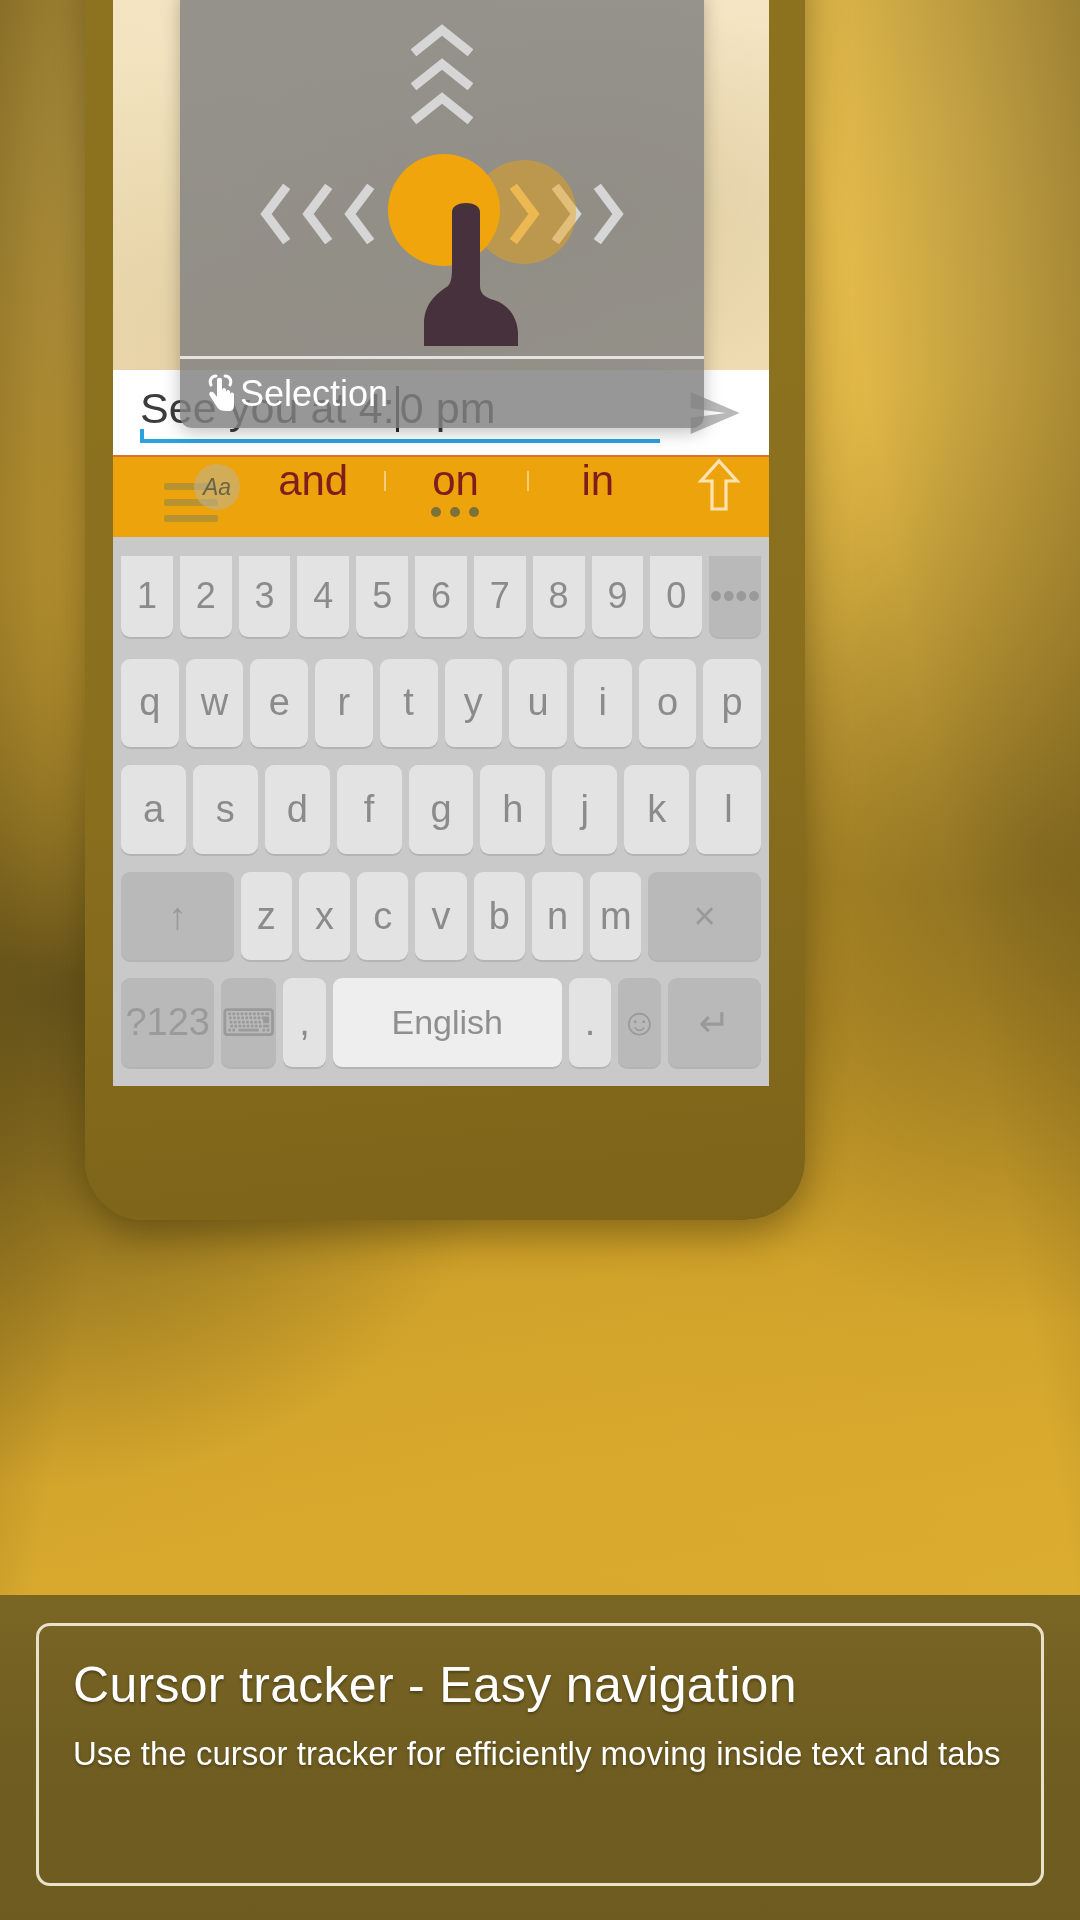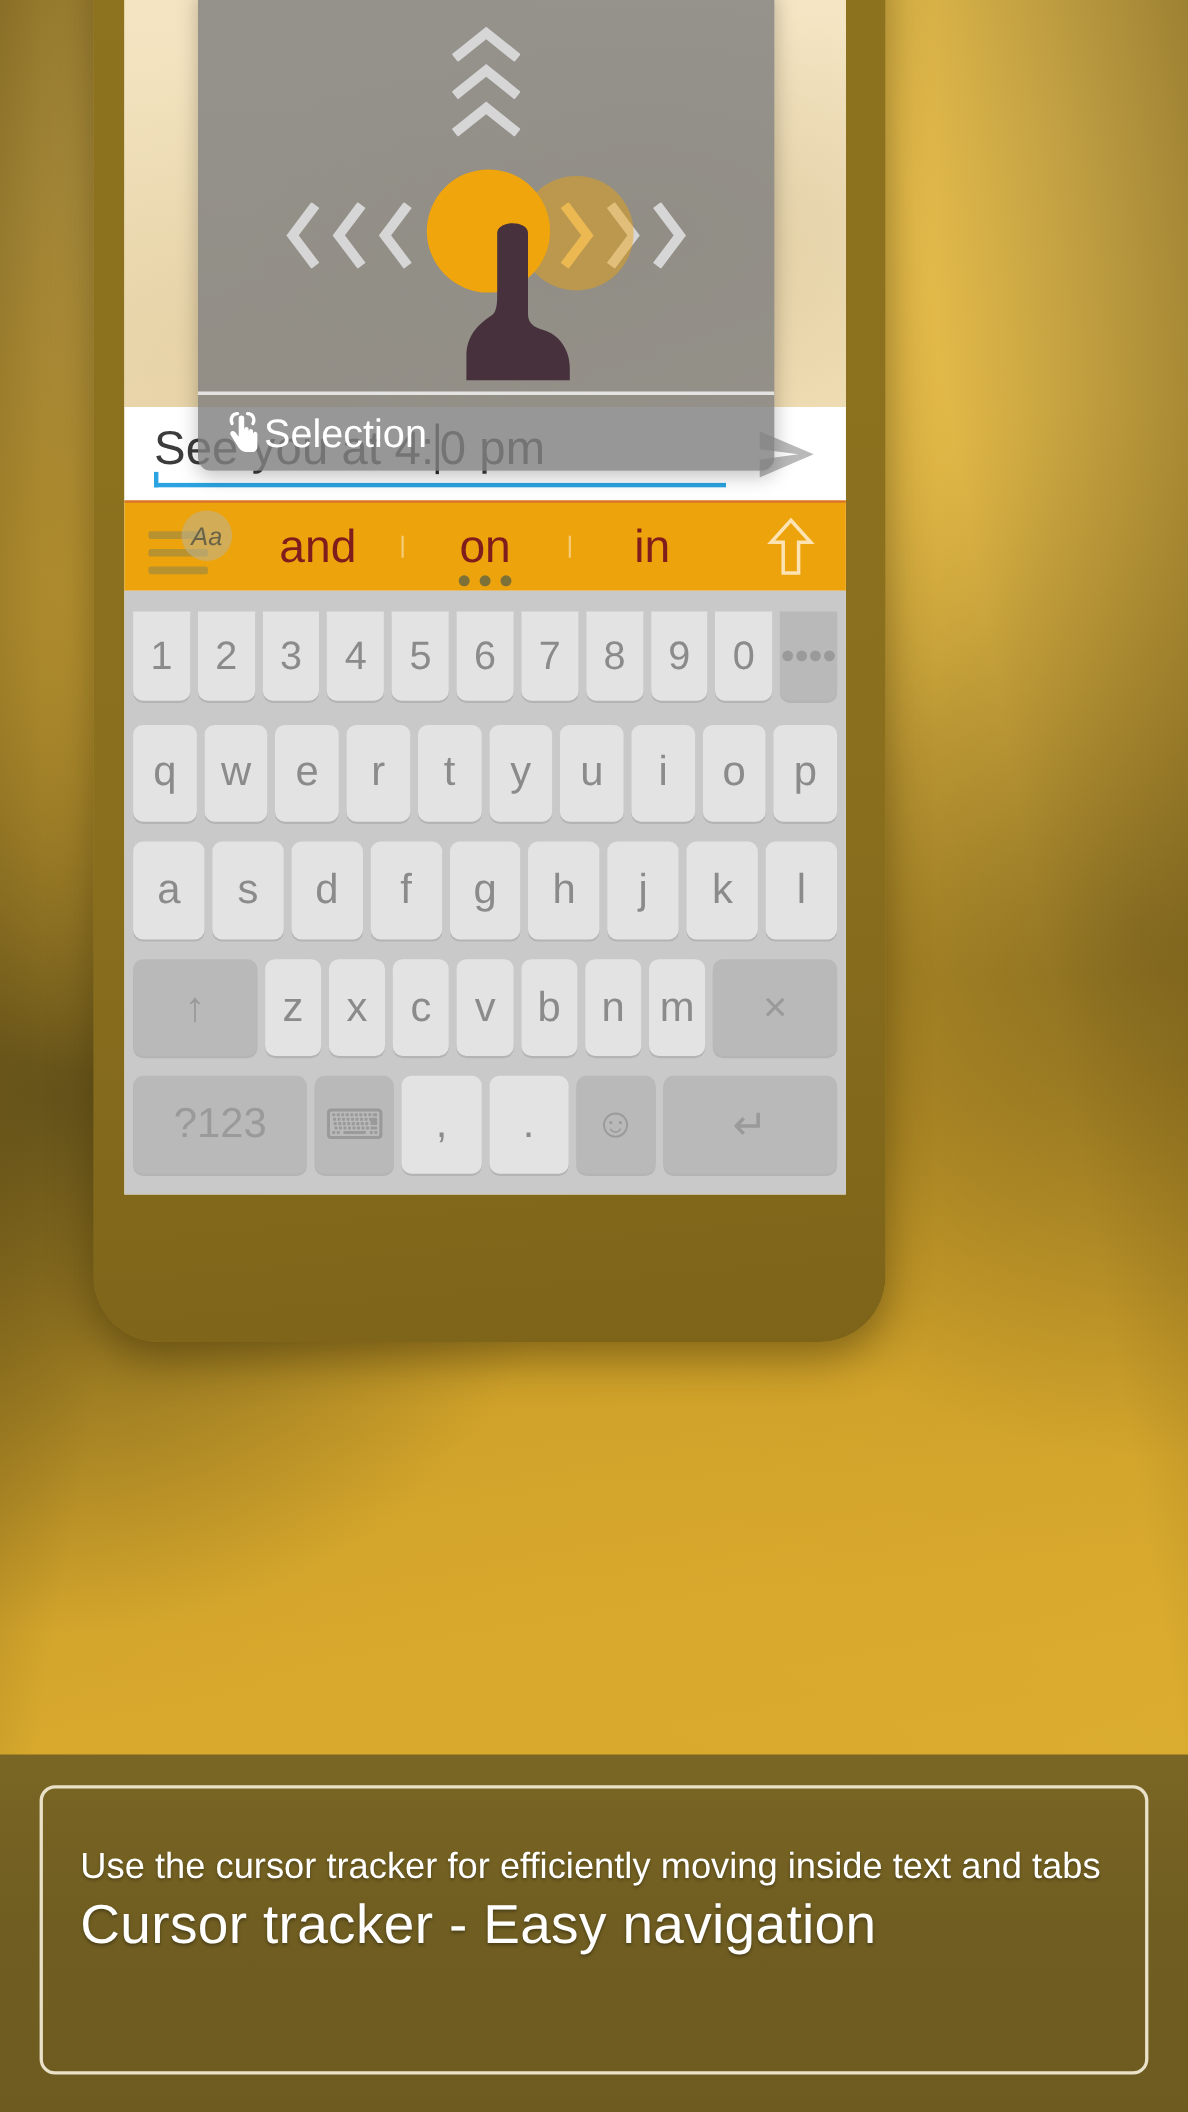--- a/index.html
+++ b/index.html
@@ -73,22 +73,23 @@
     content:"";position:absolute;left:0;bottom:0;width:4px;height:14px;background:#2aa3e0;
   }
   #send-btn{
     width:110px; height:100%; display:flex; align-items:center; justify-content:center;
   }
   #send-btn svg{ width:56px; height:56px; }
 
   
   #suggest{
     position:absolute; left:0; top:515px; width:100%; height:82px;
-    background:#eda30c; display:flex; align-items:center;
+    background:#eda30c; display:flex; align-items:flex-start;
     border-top:2px solid #d8722c;
+    padding-left:29px;
   }
   #menu-icon{ width:100px; height:100%; position:relative; }
   #menu-icon .ln{ position:absolute; left:22px; height:7px; background:#b8922e; border-radius:2px;}
   #menu-icon .l1{ top:26px; width:52px;}
   #menu-icon .l2{ top:42px; width:54px;}
   #menu-icon .l3{ top:58px; width:54px;}
   #menu-icon .badge{
     position:absolute; left:52px; top:7px; width:46px; height:46px; border-radius:50%;
     background:rgba(190,180,150,.55); color:#6a6348; font-size:23px;
     display:flex;align-items:center;justify-content:center; font-style:italic;
@@ -285,20 +286,21 @@
         <div class="key">v</div>
         <div class="key">b</div>
         <div class="key">n</div>
         <div class="key">m</div>
         <div class="key dark wide">×</div>
       </div>
       <div class="krow">
         <div class="key dark wide">?123</div>
         <div class="key dark">⌨</div>
         <div class="key">,</div>
+        <div class="key space">English</div>
         <div class="key">.</div>
         <div class="key dark">☺</div>
         <div class="key dark wide">↵</div>
       </div>
     </div>
 
     <div id="tracker">
 
       <div class="up-chevs">
         <svg class="chev" width="62" height="34" viewBox="0 0 62 34">
@@ -351,16 +353,16 @@
         </svg>
         <span>Selection</span>
       </div>
     </div>
 
   </div>
 </div>
 
 <div id="caption-area">
   <div id="caption-box">
+    <div id="cap-title">Cursor tracker -  Easy navigation</div>
     <div id="cap-sub">Use the cursor tracker for efficiently moving inside text and tabs</div>
-    <div id="cap-title">Cursor tracker -  Easy navigation</div>
   </div>
 </div>
 
 </body></html>

